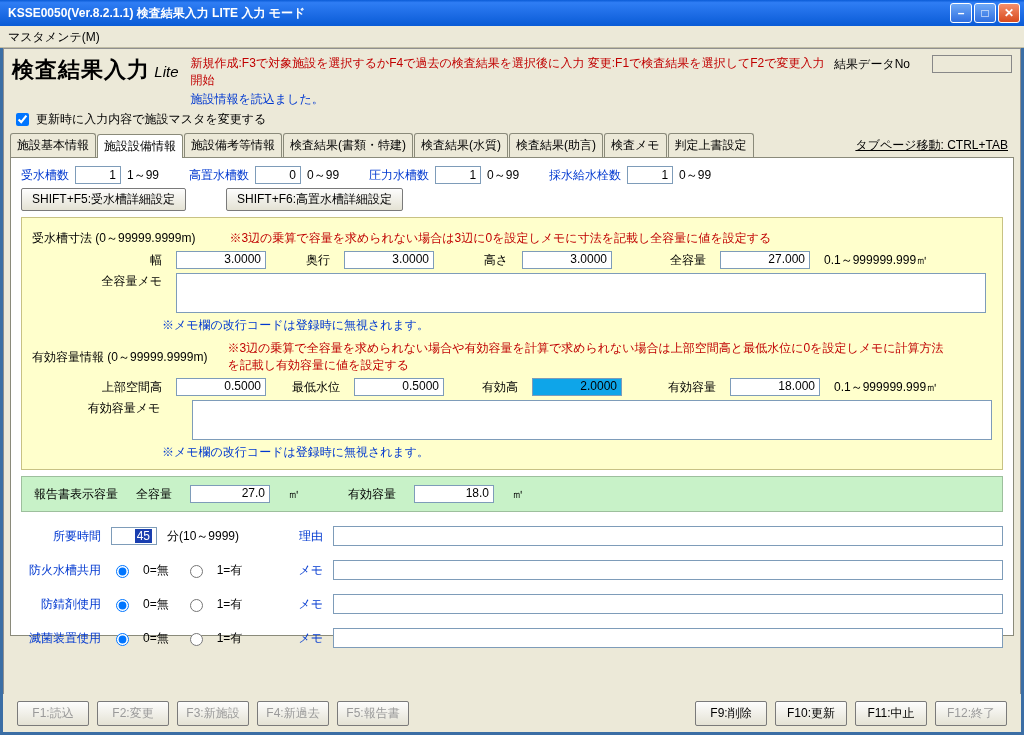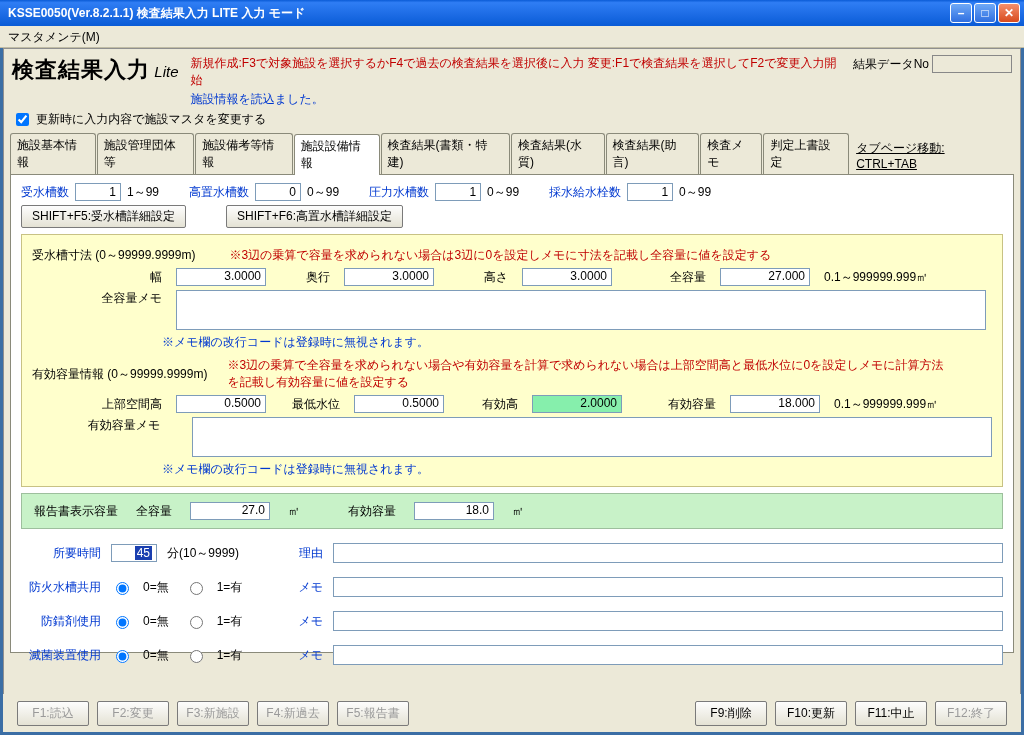--- a/index.html
+++ b/index.html
@@ -29,21 +29,21 @@
   
   .page{ margin:0 6px 0 6px; background:#fff; border:1px solid #8a8a7a; border-top:none; padding:8px 10px 14px 10px; height:478px; }
   .lbl{ color:#0038d0; }
   .btn{ display:inline-block; border:1px solid #7a7a7a; background:linear-gradient(#fdfdfd,#e4e2d4); padding:2px 10px; border-radius:2px;}
   .toprow{ display:flex; align-items:center; gap:30px; margin-bottom:4px;}
   .toprow .grp{ display:flex; align-items:center; gap:6px;}
   
   .ybox{ background:#ffffcc; border:1px solid #c8c284; padding:8px 10px; margin-top:6px;}
   .memo{ display:inline-block; background:#fff; border:1px solid #7e9cb9; height:40px; width:810px; vertical-align:top;}
   .field{ display:inline-block; background:#fff; border:1px solid #7e9cb9; height:18px; width:90px; text-align:right; padding:0 4px;}
-  .field.ro{ background:#86efac;}
+  .field.ro{ background:#0ea5e9;}
   .sec-row{ display:flex; align-items:center; gap:14px; margin:4px 0;}
   .sec-row .k{ display:inline-block; text-align:right;}
   
   .gbox{ background:#c8f2c8; border:1px solid #9dbf9d; padding:8px 12px; margin-top:6px; display:flex; align-items:center; gap:18px;}
   
   .lrow{ display:flex; align-items:center; gap:10px; margin-top:14px;}
   .wideinput{ flex:1; height:20px; border:1px solid #7e9cb9; background:#fff;}
   .radio{ display:inline-flex; align-items:center; gap:11px; margin-right:6px;}
   
   .fkeys{ position:absolute; left:3px; right:3px; bottom:3px; height:38px; background:#ece9d8; display:flex; align-items:center; gap:8px; padding:0 14px;}
@@ -71,38 +71,37 @@
   <div class="hdr">
     <div class="row" style="align-items:flex-start;">
       <div>
         <span class="bigtitle">検査結果入力</span>
         <span class="lite">Lite</span>
       </div>
       <div style="flex:1; padding-left:6px;">
         <div class="red">新規作成:F3で対象施設を選択するかF4で過去の検査結果を選択後に入力 変更:F1で検査結果を選択してF2で変更入力開始</div>
         <div class="blue" style="margin-top:2px;">施設情報を読込ました。</div>
       </div>
-      <div style="display:flex; align-items:center; gap:3px;">
+      <div style="display:flex; align-items:center; gap:22px;">
         <span>結果データNo</span>
         <span class="robox" style="width:80px;"></span>
       </div>
     </div>
     <div class="row" style="margin-top:2px;">
       <label style="display:flex;align-items:center;gap:4px;">
         <input type="checkbox" class="chk" checked="" style="">
         <span>更新時に入力内容で施設マスタを変更する</span>
       </label>
     </div>
   </div>
 
   <div class="tabs">
     <div class="tab">施設基本情報</div>
-    <div class="tab">施設管理団体等</div>
+    <div class="tab active">施設設備情報</div>
     <div class="tab">施設備考等情報</div>
-    <div class="tab active">施設設備情報</div>
     <div class="tab">検査結果(書類・特建)</div>
     <div class="tab">検査結果(水質)</div>
     <div class="tab">検査結果(助言)</div>
     <div class="tab">検査メモ</div>
     <div class="tab">判定上書設定</div>
     <div class="tabhint">タブページ移動: CTRL+TAB</div>
   </div>
 
   <div class="page">
 

